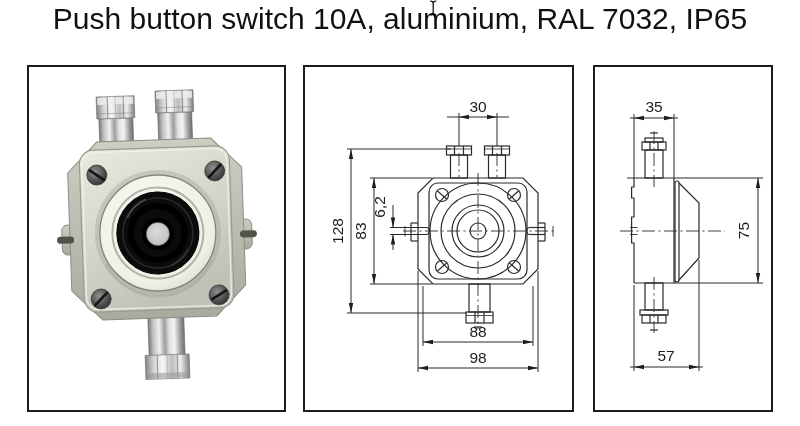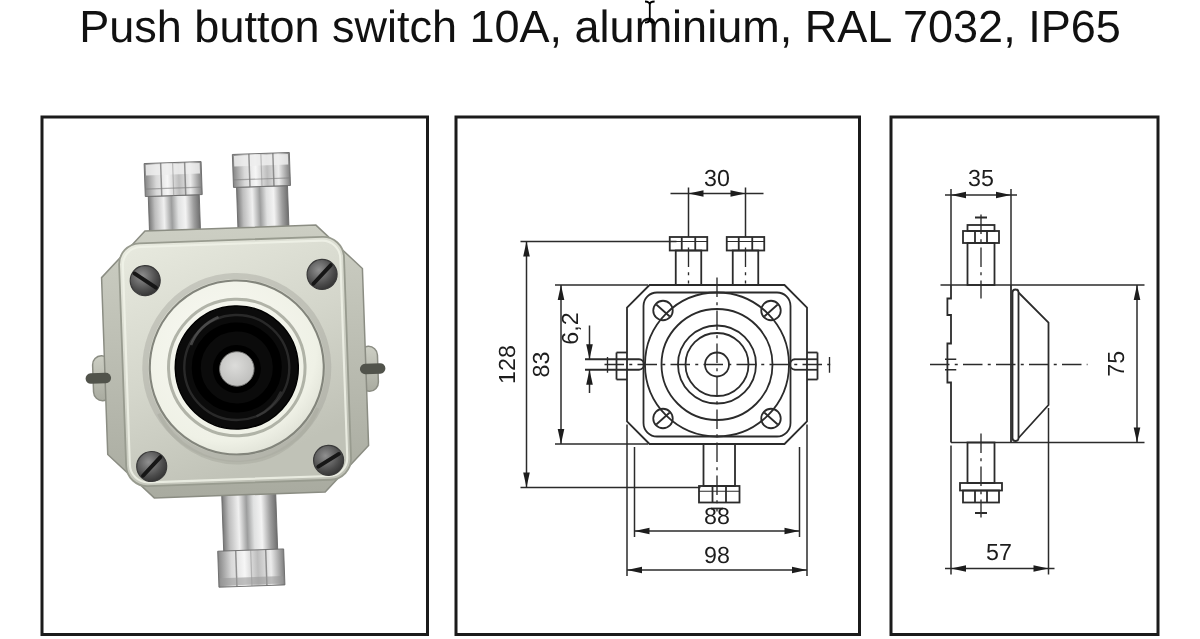--- a/index.html
+++ b/index.html
@@ -1,21 +1,21 @@
 <!DOCTYPE html>
 <html><head>
 <meta charset="utf-8">
 <style>
   html,body{margin:0;padding:0;background:#fff;}
   .page{position:relative;width:800px;height:426px;background:#fff;overflow:hidden;
         font-family:"Liberation Sans",sans-serif;padding-left:48px;}
   .title{position:absolute;left:0;top:2px;width:800px;text-align:center;
          font-size:30px;color:#111;white-space:nowrap;}
   .cursor{position:absolute;left:429px;top:0px;}
-  .panel{position:absolute;top:77px;height:343px;border:2px solid #1b1b1b;background:#fff;}
+  .panel{position:absolute;top:65px;height:343px;border:2px solid #1b1b1b;background:#fff;}
   .panel.photo{left:27px;width:255px;}
   .panel.front{left:303px;width:267px;}
   .panel.side{left:593px;width:176px;}
   svg{display:block;}
   text{font-family:"Liberation Sans",sans-serif;fill:#1d1d1d;}
 </style>
 </head>
 <body>
 
 <div class="page">

